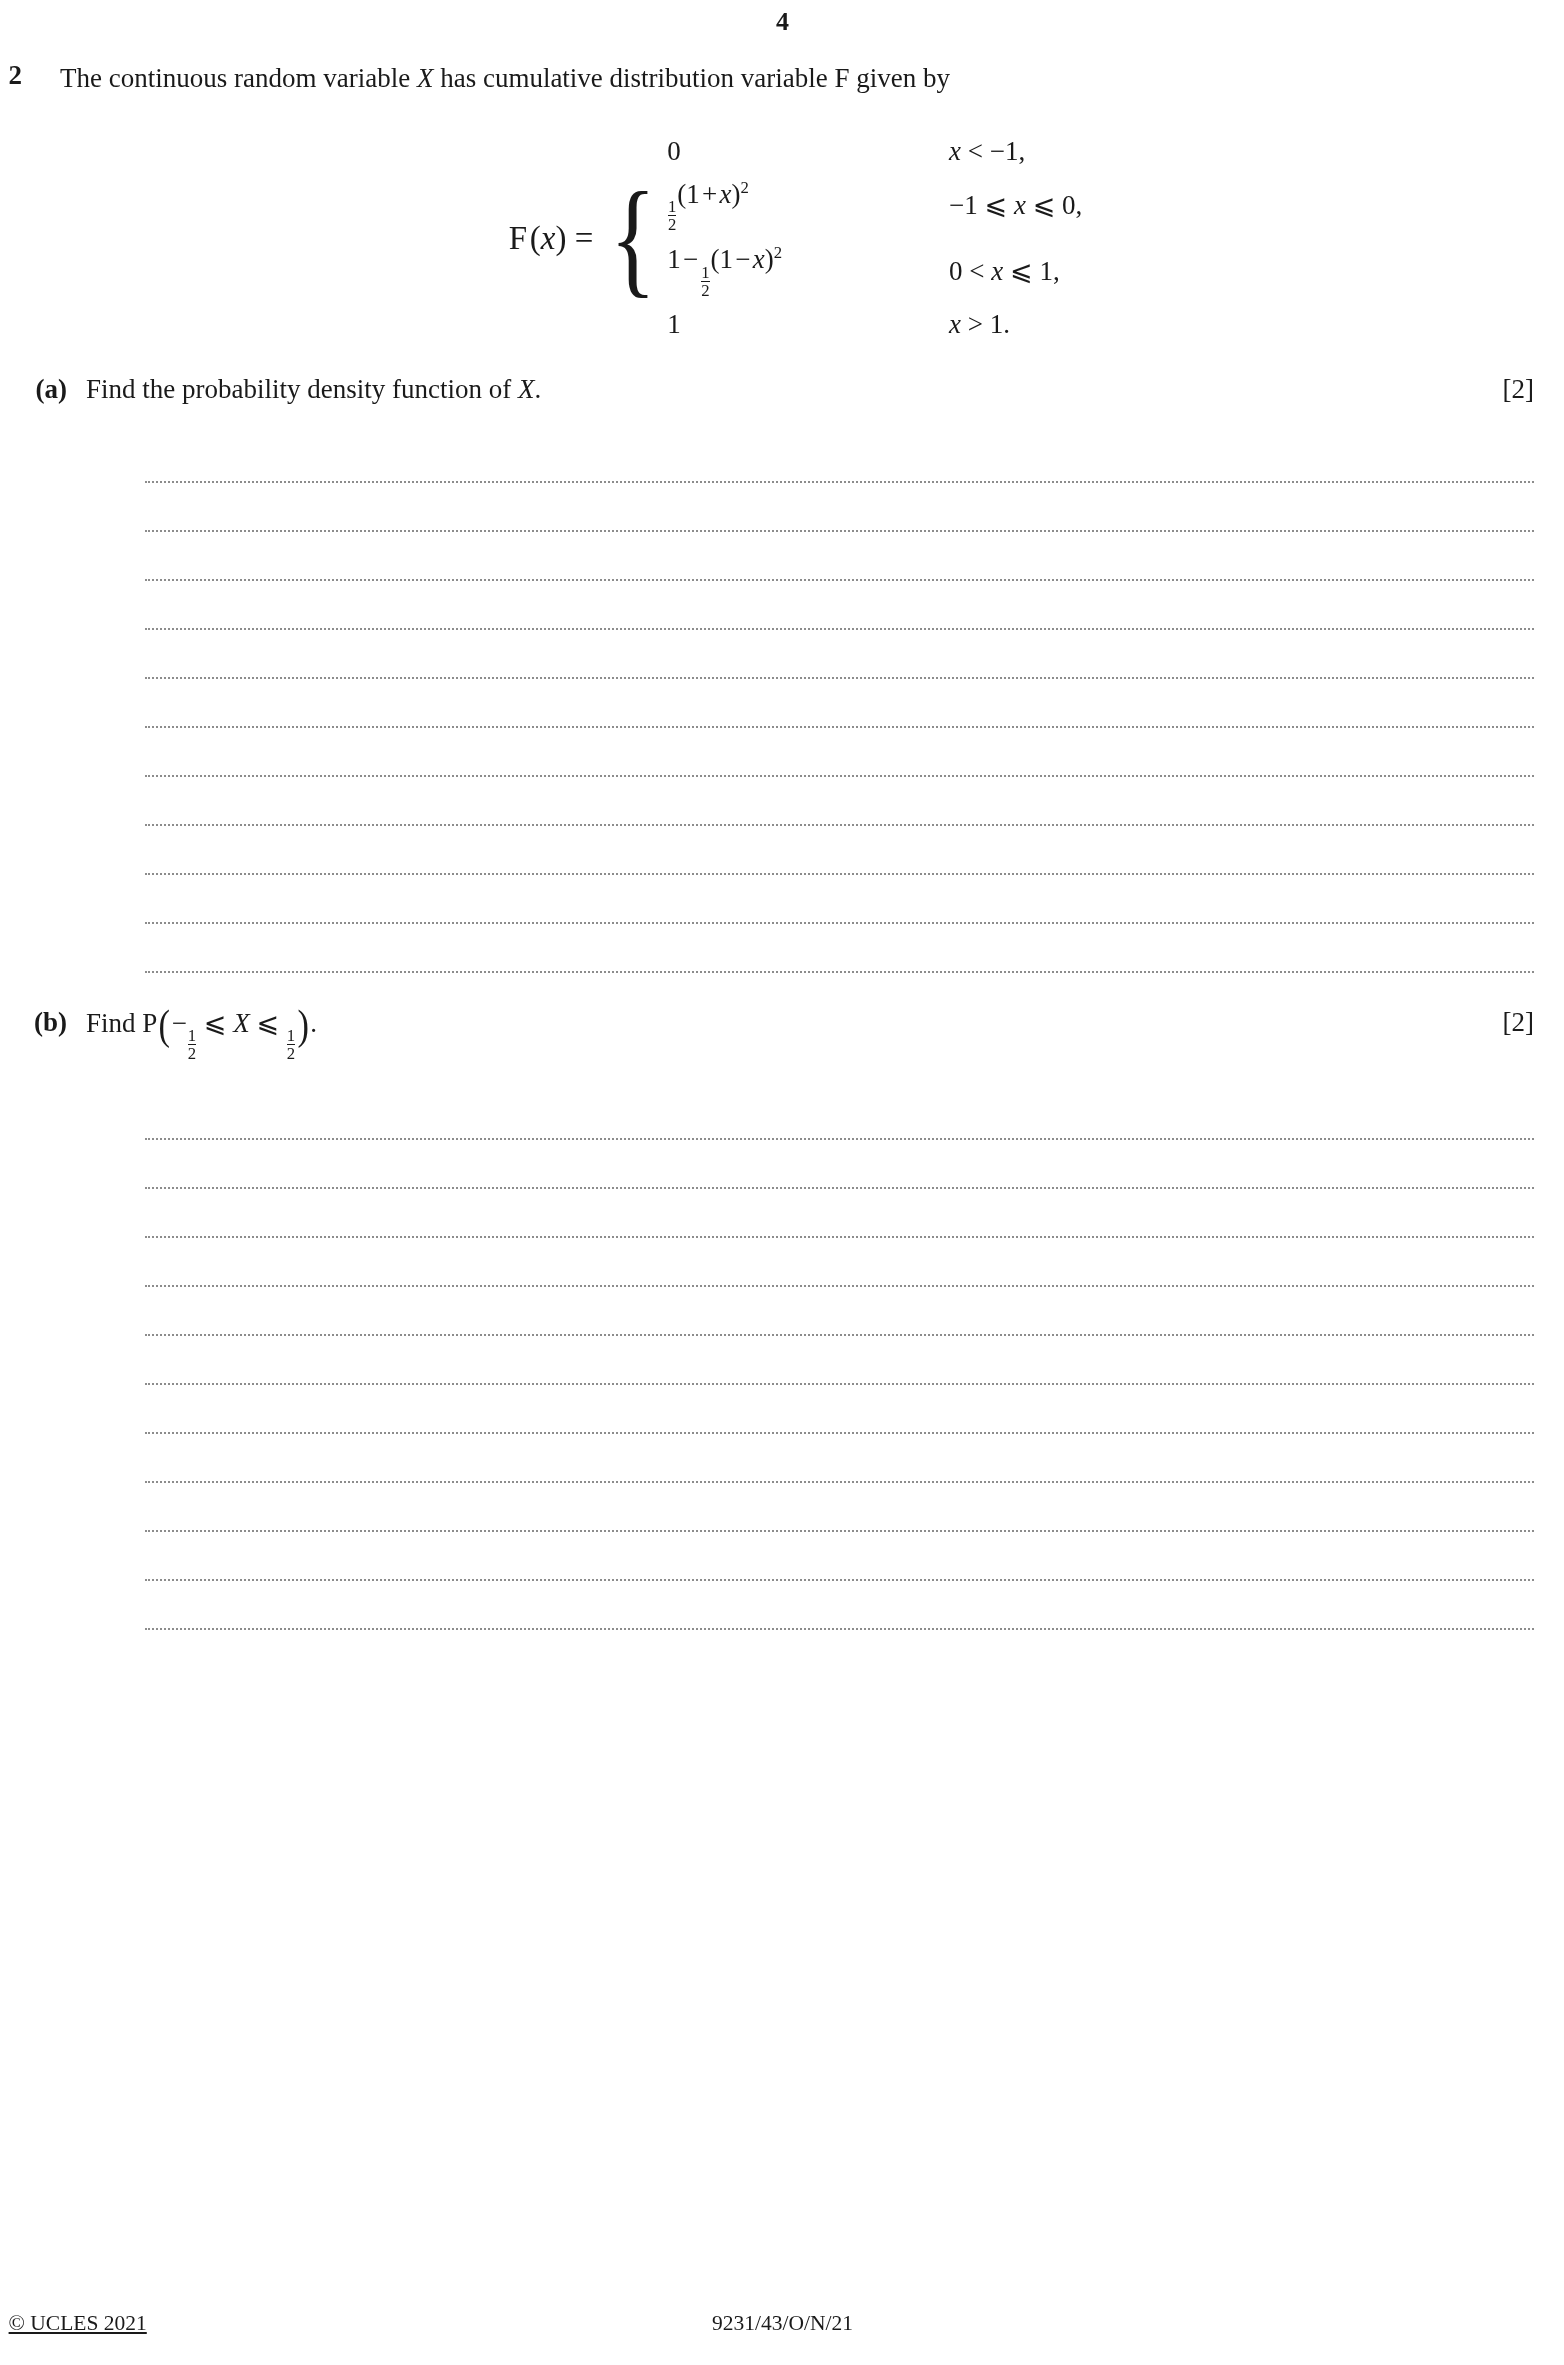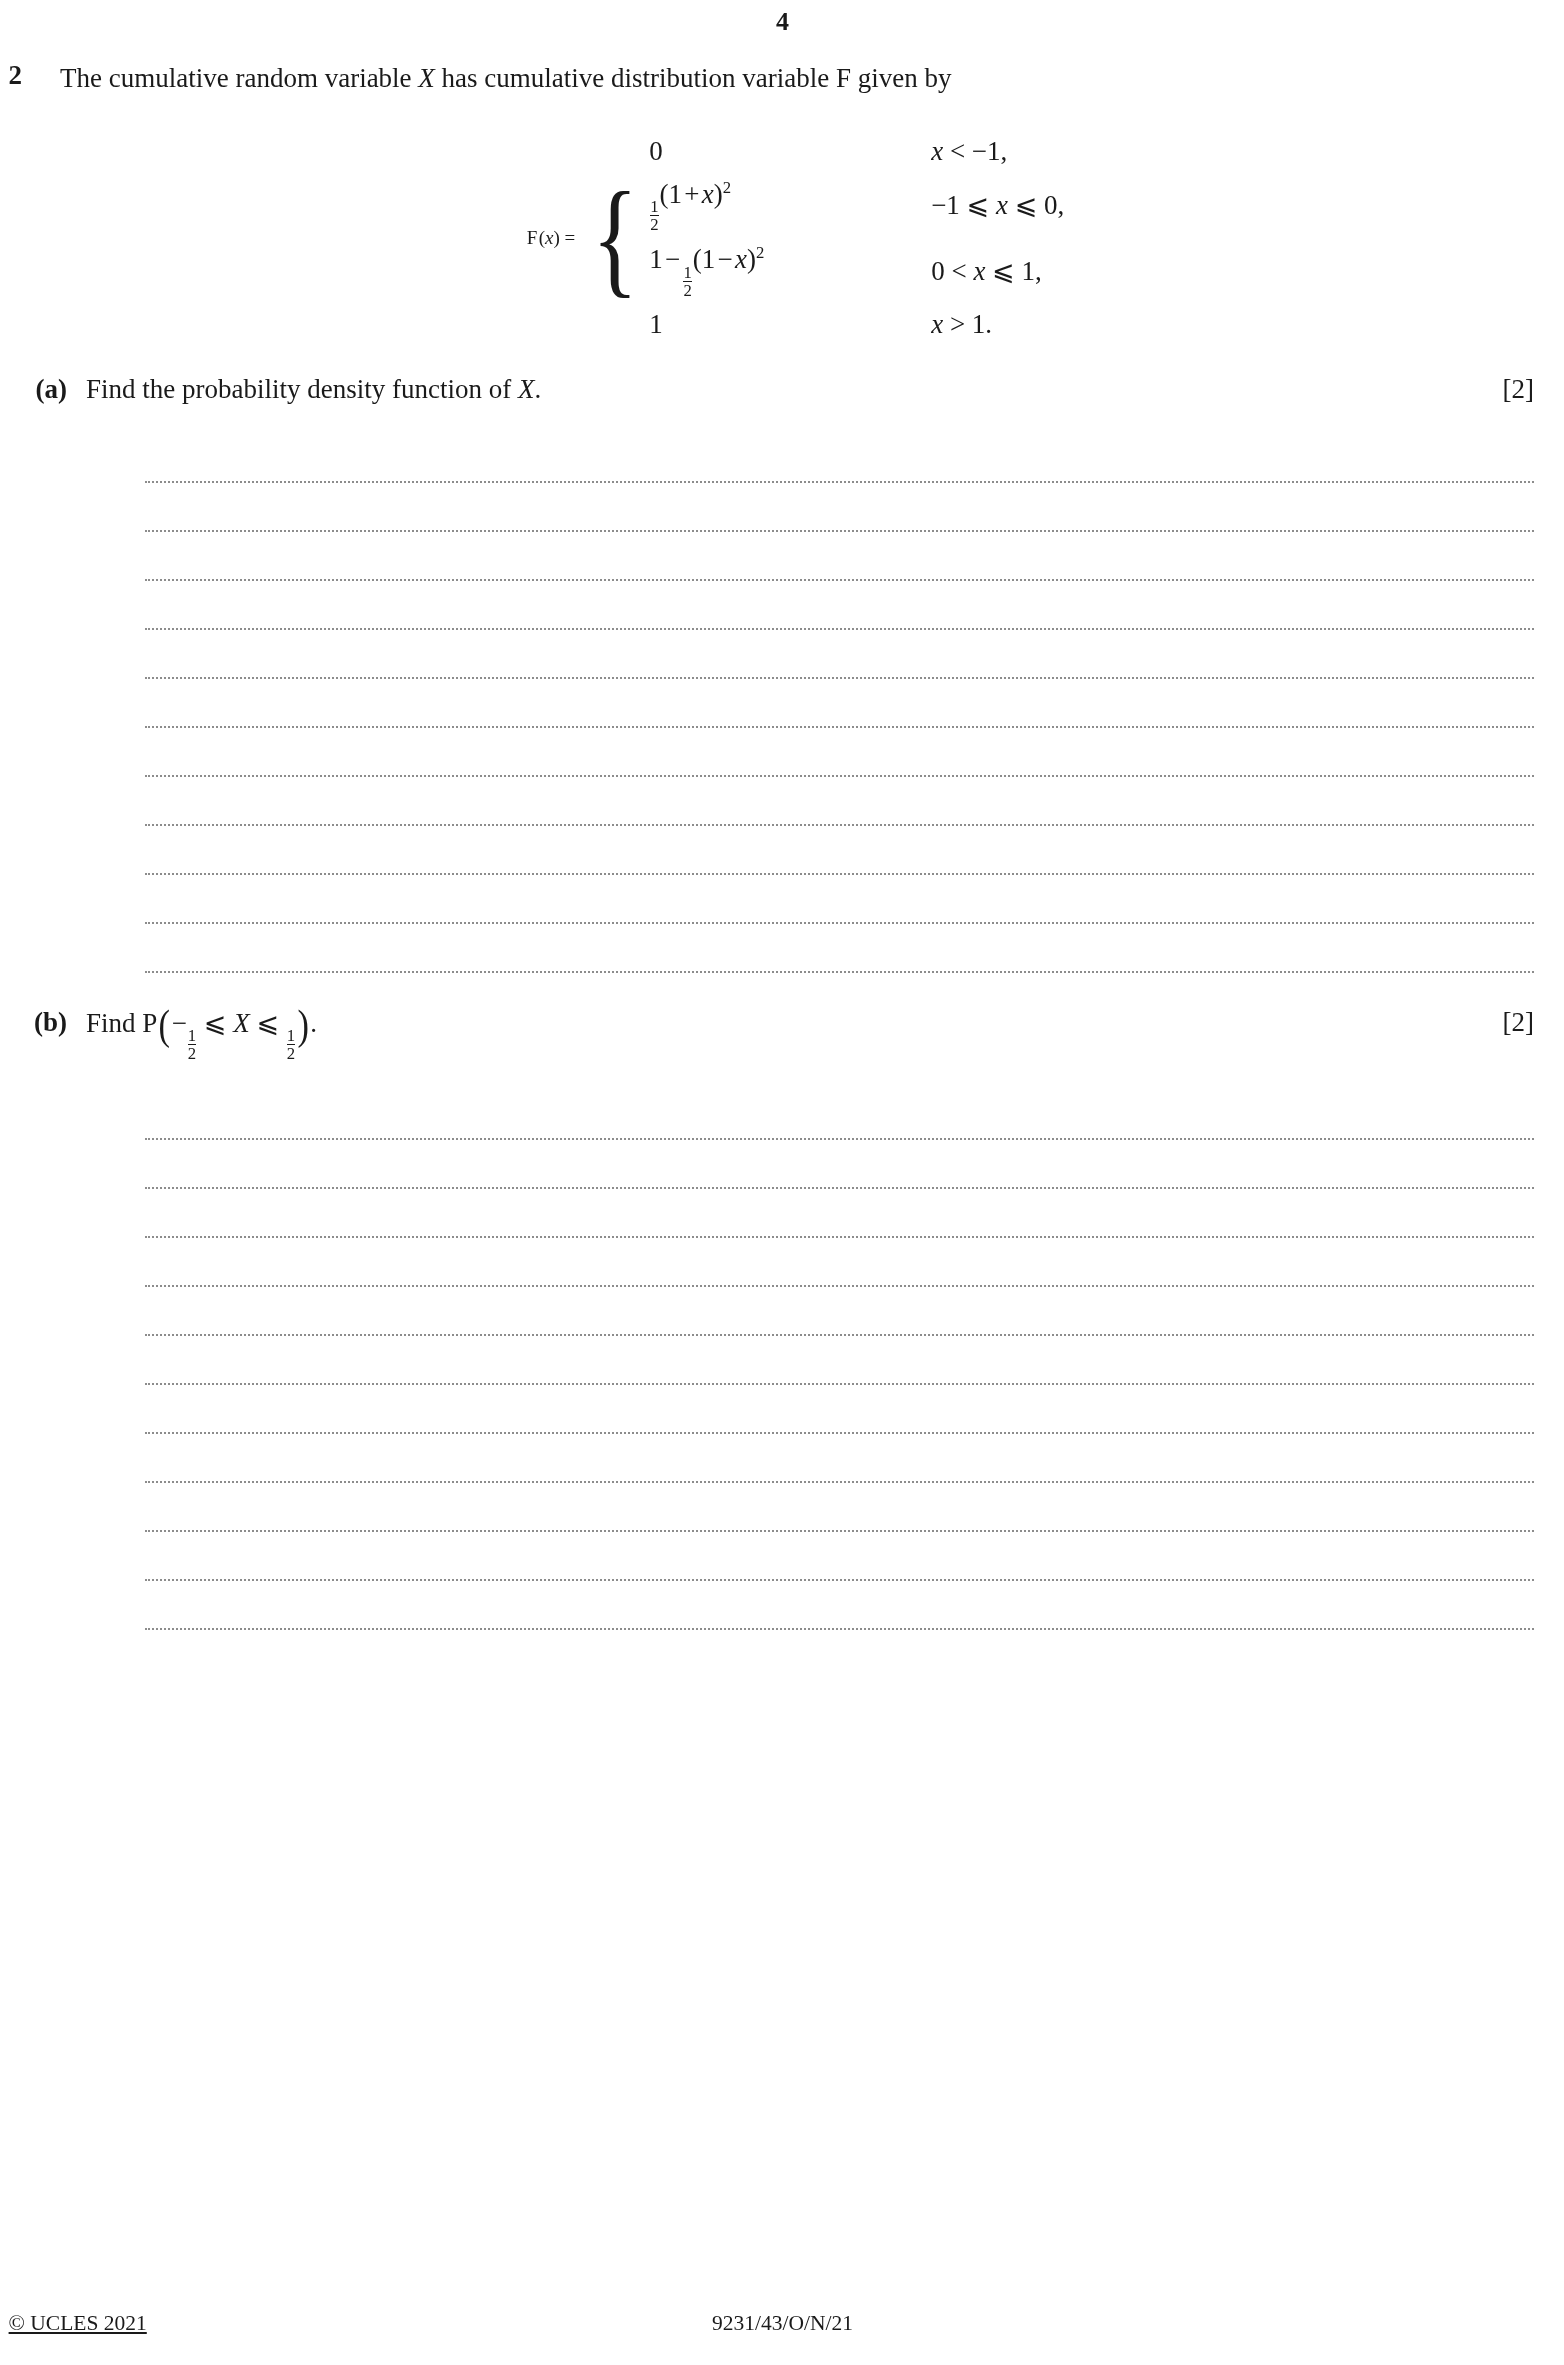--- a/index.html
+++ b/index.html
@@ -63,21 +63,21 @@
   }
   .eqwrap {
     display: flex;
     align-items: center;
     font-size: 27px;
     margin-left: 26px;
   }
   .lhs {
     padding-right: 8.6px;
     white-space: nowrap;
-    font-size: 19px;
+    font-size: 33px;
   }
   .brace {
     font-size: 129px;
     line-height: 0.72;
     font-family: "Liberation Serif", serif;
     transform: scaleX(0.75);
     margin: 0 3.4px 0 0;
     display: inline-block;
   }
   .cases {
@@ -172,21 +172,21 @@
 <body>
 
 <div class="page">
 
   <div class="page-number">4</div>
 
   <div class="content">
 
     <div class="q-row">
       <div class="q-num">2</div>
-      <div class="q-text"><span>The cumulative random variable </span><span class="it">X</span><span> has cumulative distribution variable F given by</span></div>
+      <div class="q-text"><span>The continuous random variable </span><span class="it">X</span><span> has cumulative distribution variable F given by</span></div>
     </div>
 
     <div class="display">
       <div class="eqwrap">
         <span class="lhs">F (<span class="it">x</span>)&nbsp;=</span>
         <span class="brace">{</span>
         <div class="cases">
 
           <div class="val">0</div>
           <div class="cond"><span class="it">x</span> &lt; −1,</div>

